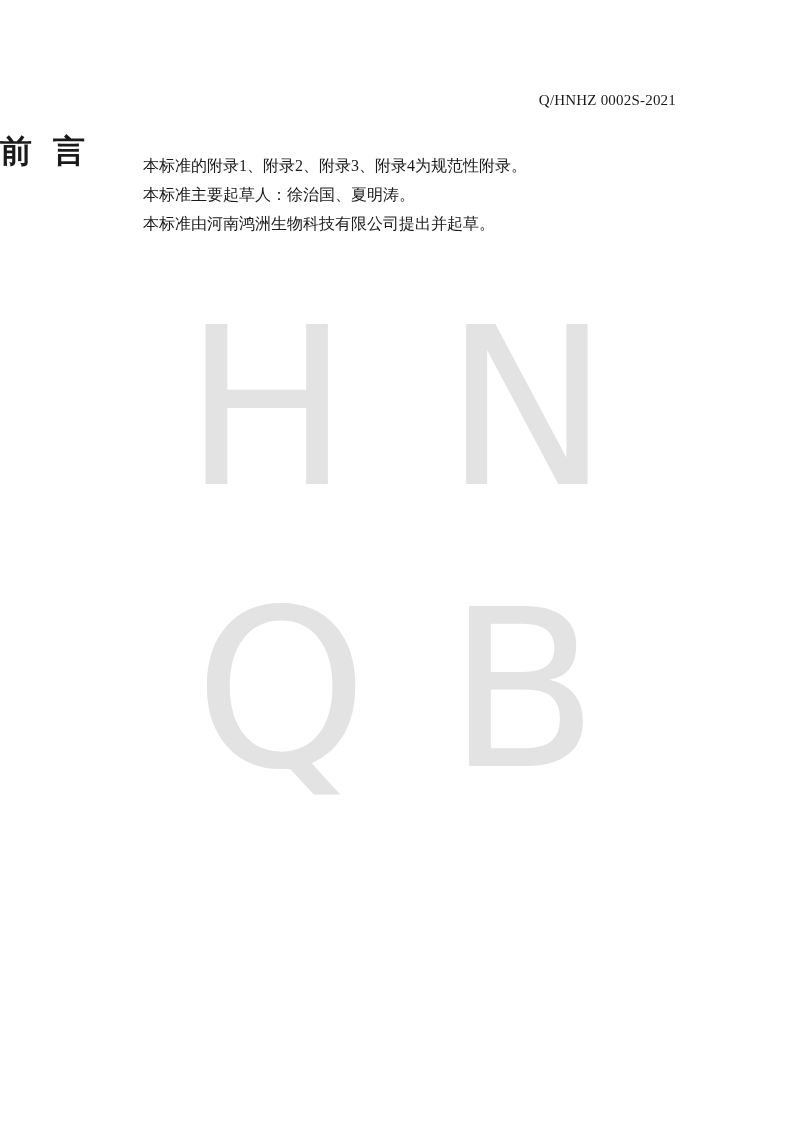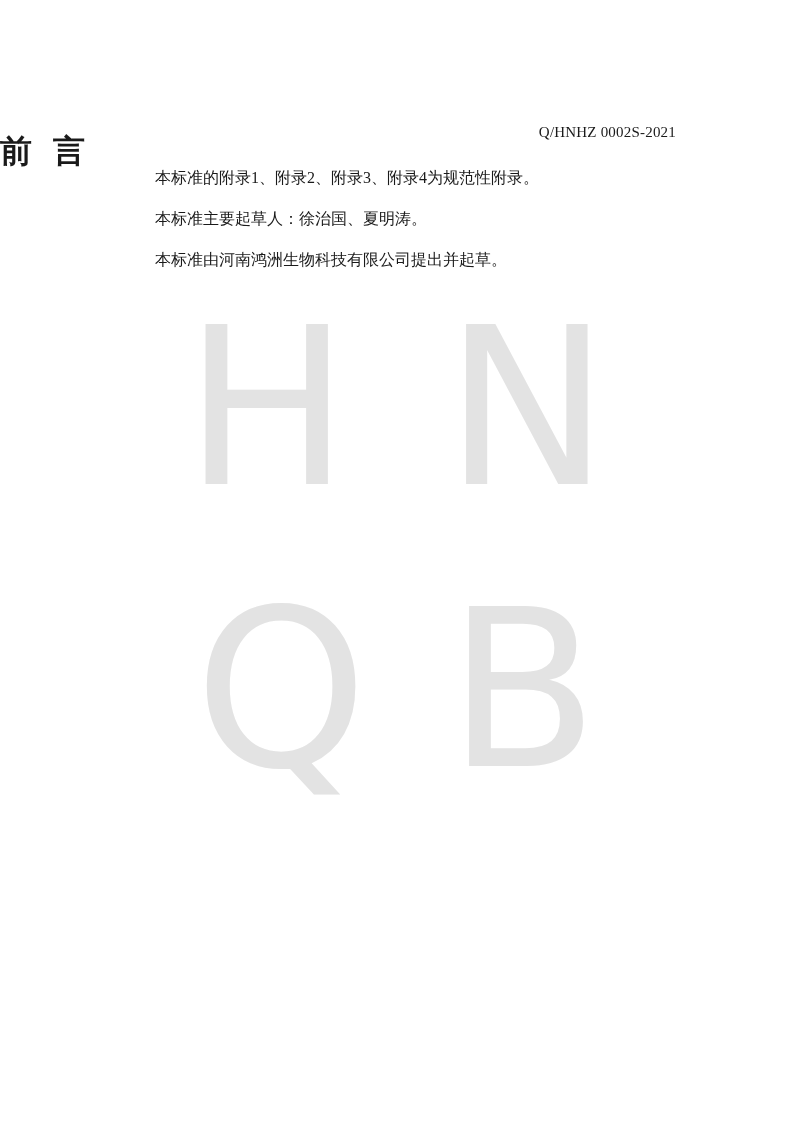--- a/index.html
+++ b/index.html
@@ -17,21 +17,20 @@
     color: #1a1a1a;
   }
   
   .doc-code {
     position: absolute;
     top: 92px;
     right: 117px;
     font-size: 15px;
     letter-spacing: 0.2px;
     white-space: nowrap;
-    margin-top: 32px;
   }
   
   .doc-title {
     position: absolute;
     top: 109px;
     left: 0;
     width: 100%;
     font-size: 32px;
     font-weight: bold;
     word-spacing: 13px;
@@ -40,21 +39,21 @@
   .foreword {
     position: absolute;
     top: 151px;
     left: 110px;
     width: 566px;
     font-size: 16px;
     line-height: 29px;
     text-align: justify;
   }
   .foreword p {
-    margin: 12px;
+    margin: 0;
     text-indent: 33px;
   }
   
   .watermark-row {
     position: absolute;
     left: 0;
     width: 100%;
     display: flex;
     justify-content: center;
     font-family: "DejaVu Sans", sans-serif;

